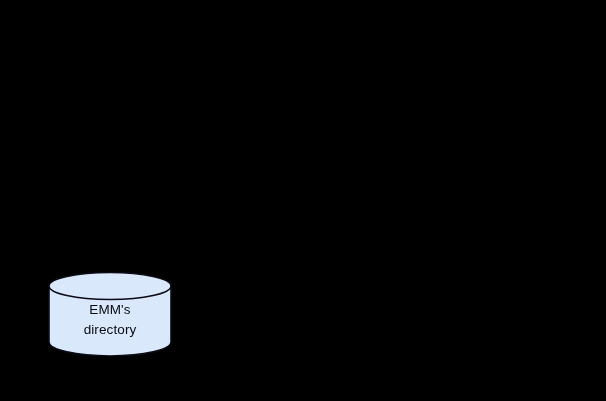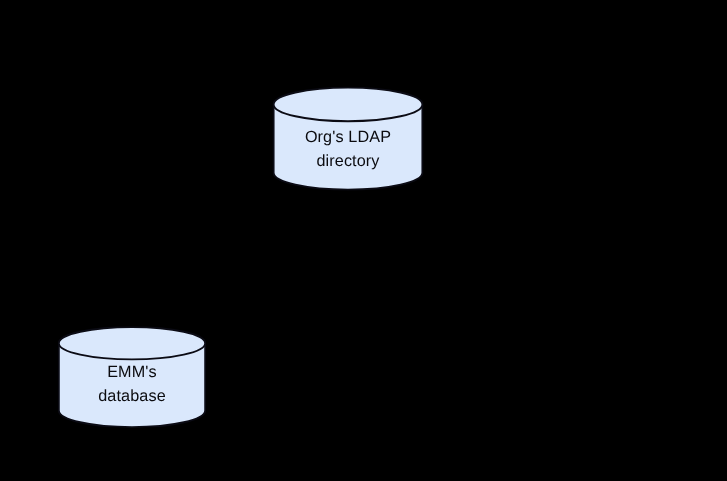--- a/index.html
+++ b/index.html
@@ -61,32 +61,24 @@
   
   #label-ldap   { top: 32px; }
   #label-emm    { top: 28px; }
   #label-google { top: 36px; }
 </style>
 </head>
 <body>
 
 <div id="canvas">
 
-  <div class="db-node" id="node-ldap">
-    <svg class="db-shape" viewBox="0 0 126 87" preserveAspectRatio="none">
-      <path d="M1,15 L1,72 A62,14 0 0 0 125,72 L125,15 Z" fill="#dae8fc" stroke="#0b0b14" stroke-width="1.6" stroke-linejoin="round"></path>
-      <ellipse cx="63" cy="15" rx="62" ry="14" fill="#dae8fc" stroke="#0b0b14" stroke-width="1.6"></ellipse>
-    </svg>
-    <div class="db-label" id="label-ldap">Org's LDAP
-directory</div>
-  </div>
 
   <div class="db-node" id="node-emm">
     <svg class="db-shape" viewBox="0 0 124 84" preserveAspectRatio="none">
       <path d="M1,14 L1,70 A61,14 0 0 0 123,70 L123,14 Z" fill="#dae8fc" stroke="#0b0b14" stroke-width="1.6" stroke-linejoin="round"></path>
       <ellipse cx="62" cy="14" rx="61" ry="13.5" fill="#dae8fc" stroke="#0b0b14" stroke-width="1.6"></ellipse>
     </svg>
     <div class="db-label" id="label-emm">EMM's
-database</div>
+directory</div>
   </div>
 
 
 </div>
 
 </body></html>

